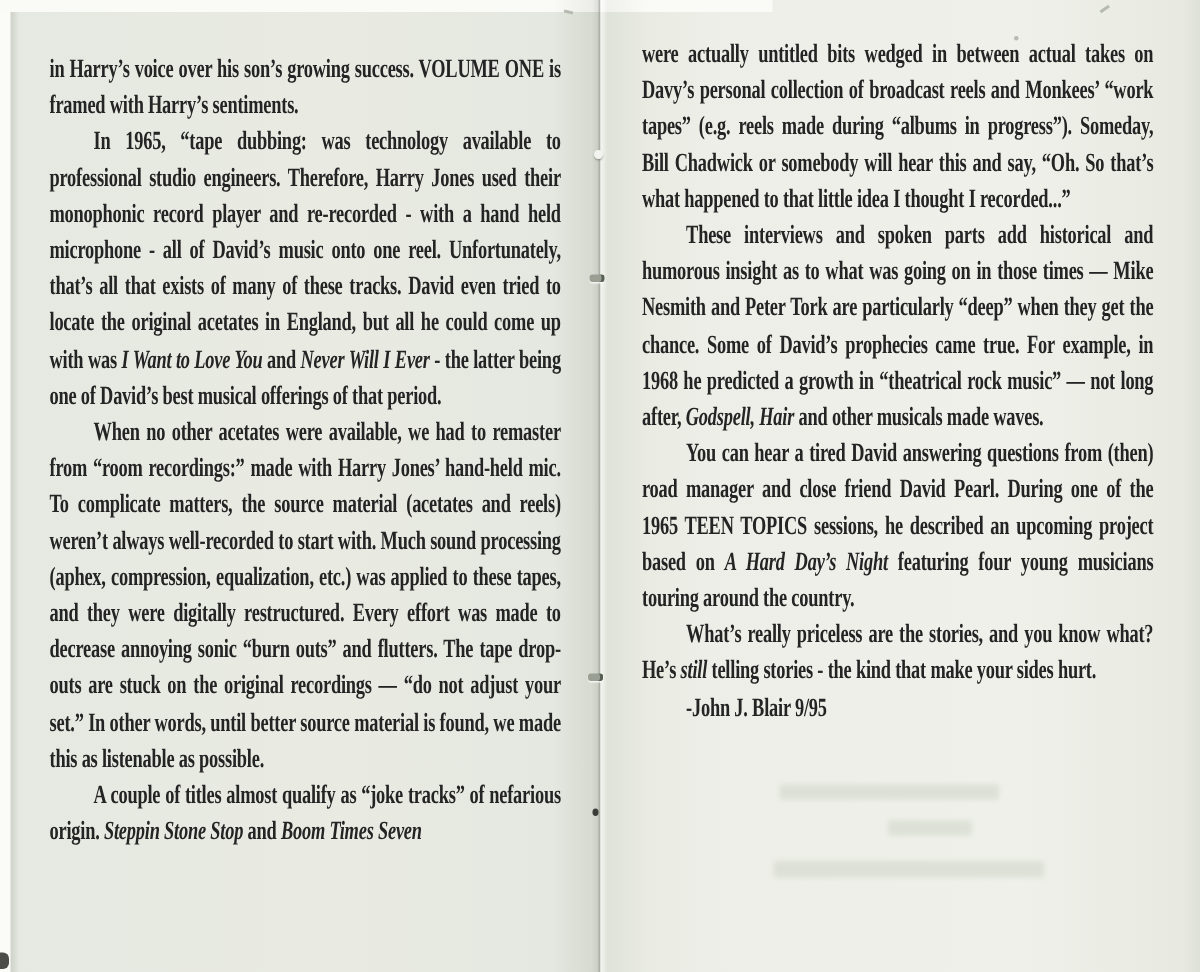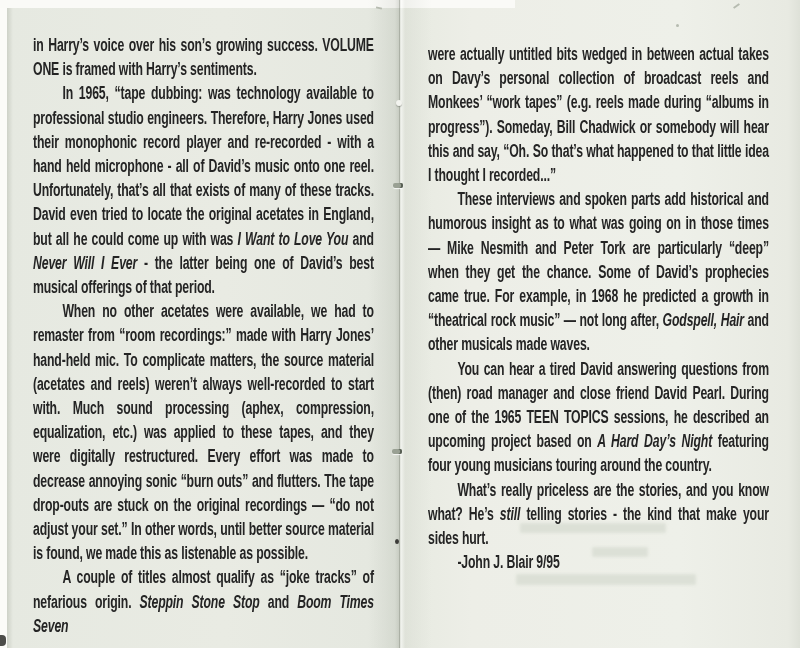--- a/index.html
+++ b/index.html
@@ -1,21 +1,21 @@
 <!DOCTYPE html>
 <html><head>
 <meta charset="utf-8">
 <style>
   html,body{margin:0;padding:0;}
   body{
     width:800px;height:648px;overflow:hidden;position:relative;
     background:#f7f7f4;
     font-family:"Liberation Sans","DejaVu Sans",sans-serif;
   }
-  .scan{position:absolute;inset:0;}
+  .scan{position:absolute;inset:0;font-family:Liberation Serif, serif;}
 
   
   .paper-left{
     position:absolute;left:7px;top:8px;width:393px;height:640px;
     background:linear-gradient(90deg,#e6e9e1 0%,#e9ebe3 55%,#e5e8e0 92%,#dfe3da 100%);
   }
   .paper-right{
     position:absolute;left:400px;top:0;width:400px;height:648px;
     background:linear-gradient(90deg,#e7eae1 0%,#edeee7 18%,#eef0e9 70%,#e8eae2 97%,#dee1d8 100%);
   }
@@ -57,21 +57,21 @@
 
   
   .ghost{position:absolute;background:#ccd2c6;opacity:.5;filter:blur(1.6px);border-radius:2px;}
   .ghost-1{left:520px;top:523px;width:146px;height:10px;}
   .ghost-2{left:592px;top:547px;width:56px;height:10px;}
   .ghost-3{left:516px;top:574px;width:180px;height:11px;}
 
   
   .col{position:absolute;}
   .col-left{left:33px;top:33px;width:341px;}
-  .col-right{left:428px;top:42px;width:338px;}
+  .col-right{left:428px;top:23px;width:338px;}
   .col-inner{
     width:487px;
     transform:scaleX(0.70);
     transform-origin:0 0;
     text-align:justify;
     font-weight:bold;
     font-size:17.5px;
     line-height:24.2px;
     letter-spacing:-0.2px;
     color:#242424;

